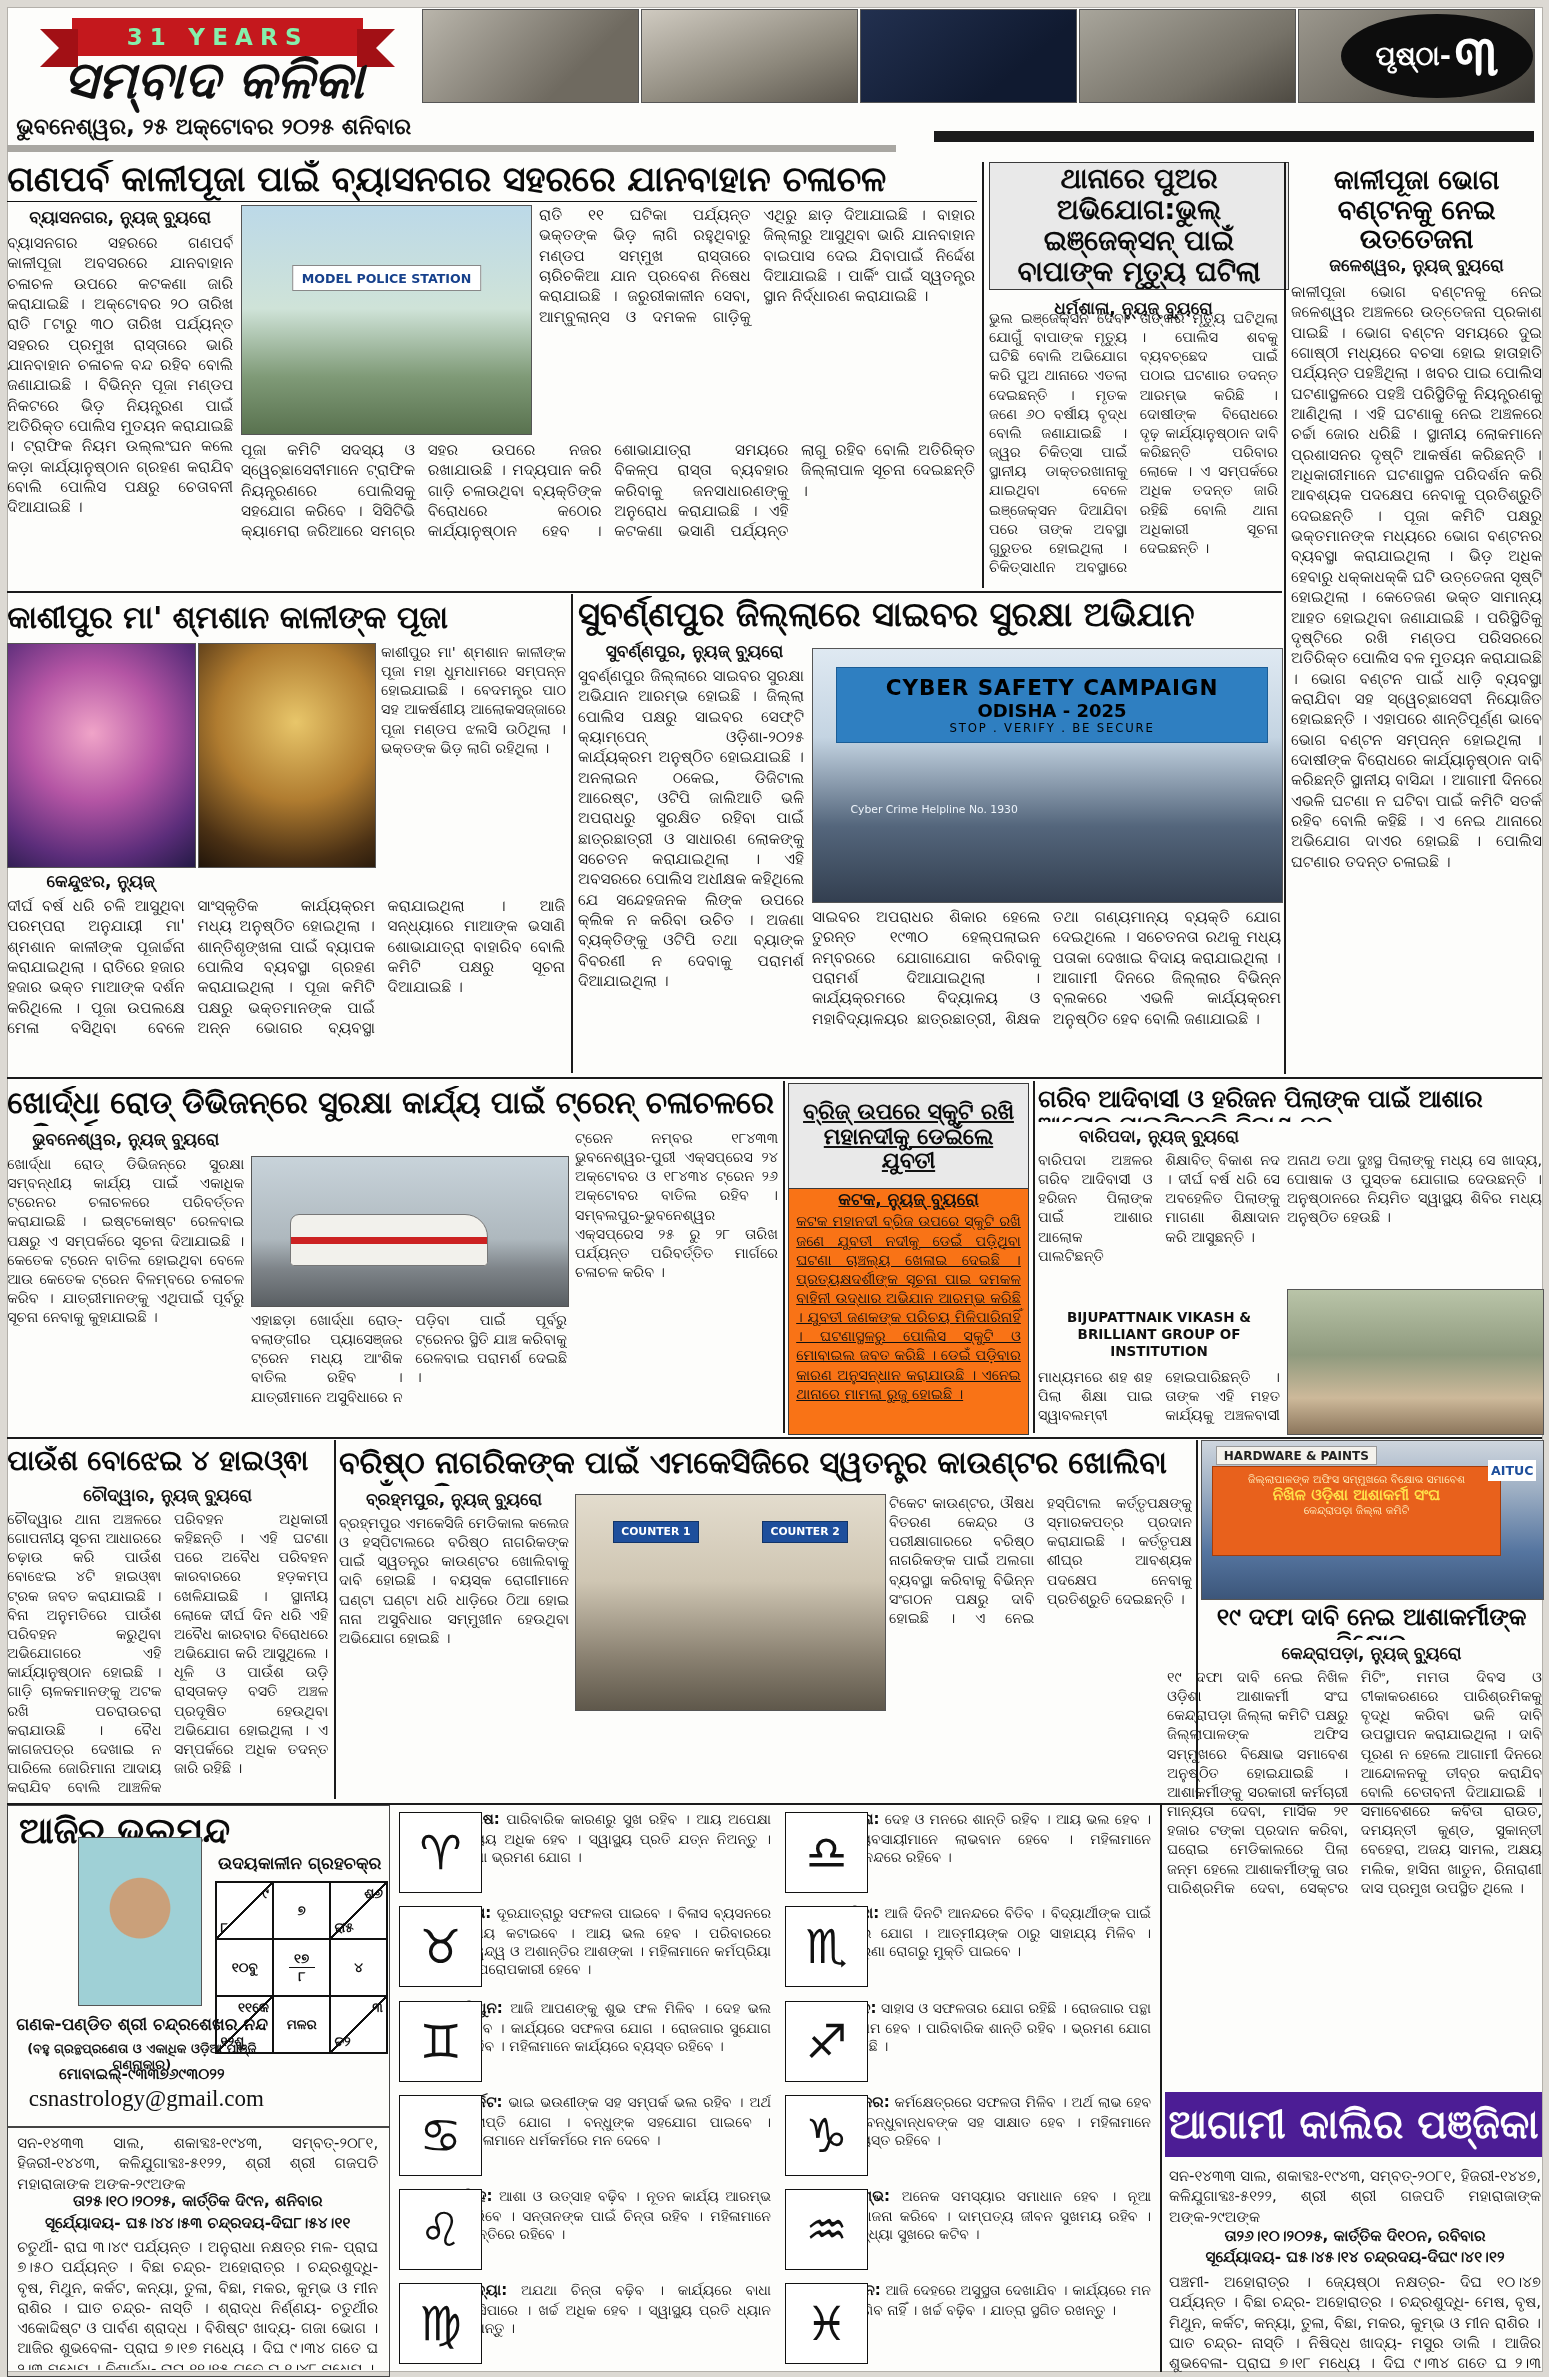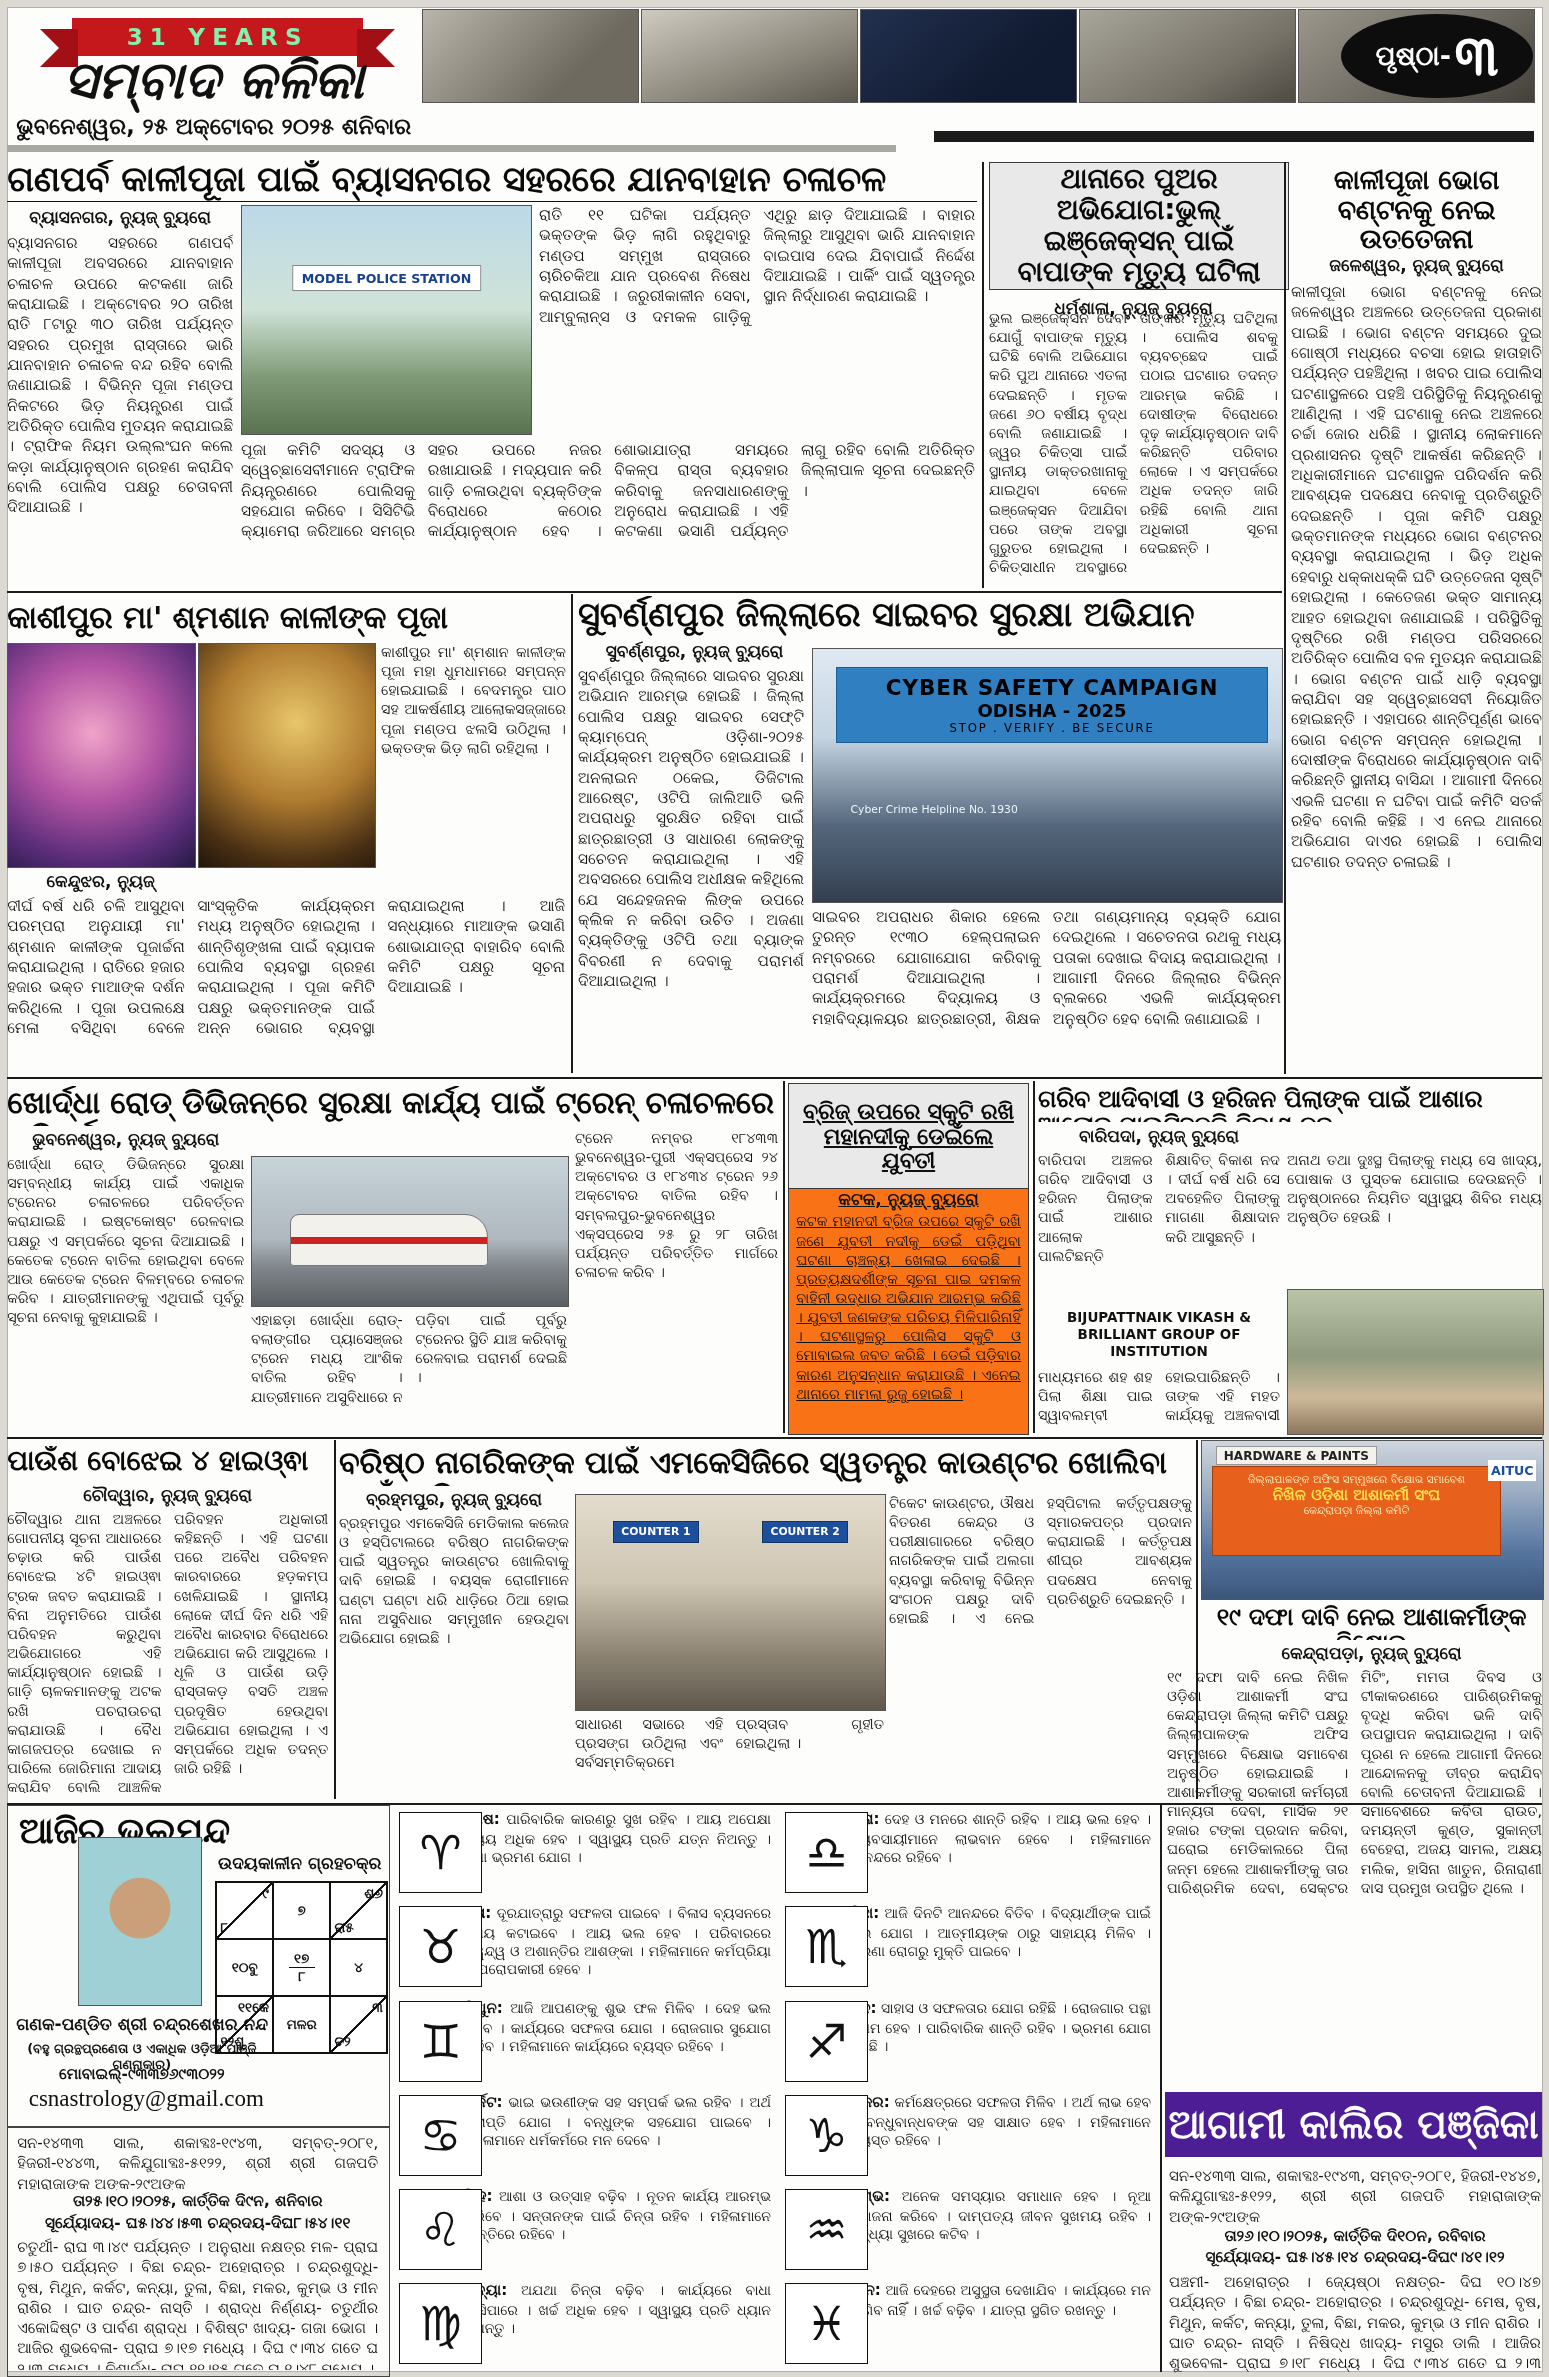--- a/index.html
+++ b/index.html
@@ -190,21 +190,20 @@
 
   <div class="rule" style="left:334px;top:1440px;width:1.8px;height:359px;"></div>
 
   <div class="art hl" style="left:339px;top:1446px;width:853px;height:40px;font-size:30.5px;">ବରିଷ୍ଠ ନାଗରିକଙ୍କ ପାଇଁ ଏମକେସିଜିରେ ସ୍ୱତନ୍ତ୍ର କାଉଣ୍ଟର ଖୋଲିବା ପାଇଁ ଦାବି</div>
   <div class="art by" style="left:339px;top:1489px;width:230px;height:21.5px;">ବ୍ରହ୍ମପୁର, ନ୍ୟୁଜ୍ ବ୍ୟୁରୋ</div>
   <div class="art bd sm" style="left:339px;top:1514px;width:230px;height:286px;">ବ୍ରହ୍ମପୁର ଏମକେସିଜି ମେଡିକାଲ କଲେଜ ଓ ହସ୍ପିଟାଲରେ ବରିଷ୍ଠ ନାଗରିକଙ୍କ ପାଇଁ ସ୍ୱତନ୍ତ୍ର କାଉଣ୍ଟର ଖୋଲିବାକୁ ଦାବି ହୋଇଛି । ବୟସ୍କ ରୋଗୀମାନେ ଘଣ୍ଟା ଘଣ୍ଟା ଧରି ଧାଡ଼ିରେ ଠିଆ ହୋଇ ନାନା ଅସୁବିଧାର ସମ୍ମୁଖୀନ ହେଉଥିବା ଅଭିଯୋଗ ହୋଇଛି ।</div>
   <div class="photo" style="left:575px;top:1494px;width:309px;height:215px;background:linear-gradient(180deg,#e3dccd 0%,#cfc6b3 40%,#8b8272 75%,#5f584b 100%);">
     <div class="csign" style="left:12%;top:12%;">COUNTER 1</div>
     <div class="csign" style="right:12%;top:12%;">COUNTER 2</div>
   </div>
-  <div class="art bd sm c2" style="left:575px;top:1715px;width:309px;height:84px;">ସାଧାରଣ ସଭାରେ ଏହି ପ୍ରସଙ୍ଗ ଉଠିଥିଲା ଏବଂ ସର୍ବସମ୍ମତିକ୍ରମେ ପ୍ରସ୍ତାବ ଗୃହୀତ ହୋଇଥିଲା ।</div>
   <div class="art bd sm c2" style="left:889px;top:1494px;width:303px;height:305px;">ଟିକେଟ କାଉଣ୍ଟର, ଔଷଧ ବିତରଣ କେନ୍ଦ୍ର ଓ ପରୀକ୍ଷାଗାରରେ ବରିଷ୍ଠ ନାଗରିକଙ୍କ ପାଇଁ ଅଲଗା ବ୍ୟବସ୍ଥା କରିବାକୁ ବିଭିନ୍ନ ସଂଗଠନ ପକ୍ଷରୁ ଦାବି ହୋଇଛି । ଏ ନେଇ ହସ୍ପିଟାଲ କର୍ତ୍ତୃପକ୍ଷଙ୍କୁ ସ୍ମାରକପତ୍ର ପ୍ରଦାନ କରାଯାଇଛି । କର୍ତ୍ତୃପକ୍ଷ ଶୀଘ୍ର ଆବଶ୍ୟକ ପଦକ୍ଷେପ ନେବାକୁ ପ୍ରତିଶ୍ରୁତି ଦେଇଛନ୍ତି ।</div>
 
   <div class="rule" style="left:1196px;top:1440px;width:1.8px;height:359px;"></div>
 
   <div class="photo" style="left:1201px;top:1440px;width:341px;height:158px;background:linear-gradient(180deg,#cfd6de 0%,#9fb0c4 30%,#5575a0 70%,#3c567a 100%);">
     <div class="shopsign">HARDWARE &amp; PAINTS</div>
     <div class="pbanner">
       <div class="b2">ଜିଲ୍ଲାପାଳଙ୍କ ଅଫିସ ସମ୍ମୁଖରେ ବିକ୍ଷୋଭ ସମାବେଶ</div>
       <div class="b1">ନିଖିଳ ଓଡ଼ିଶା ଆଶାକର୍ମୀ ସଂଘ</div>
       <div class="b2">କେନ୍ଦ୍ରାପଡ଼ା ଜିଲ୍ଲା କମିଟି</div>

